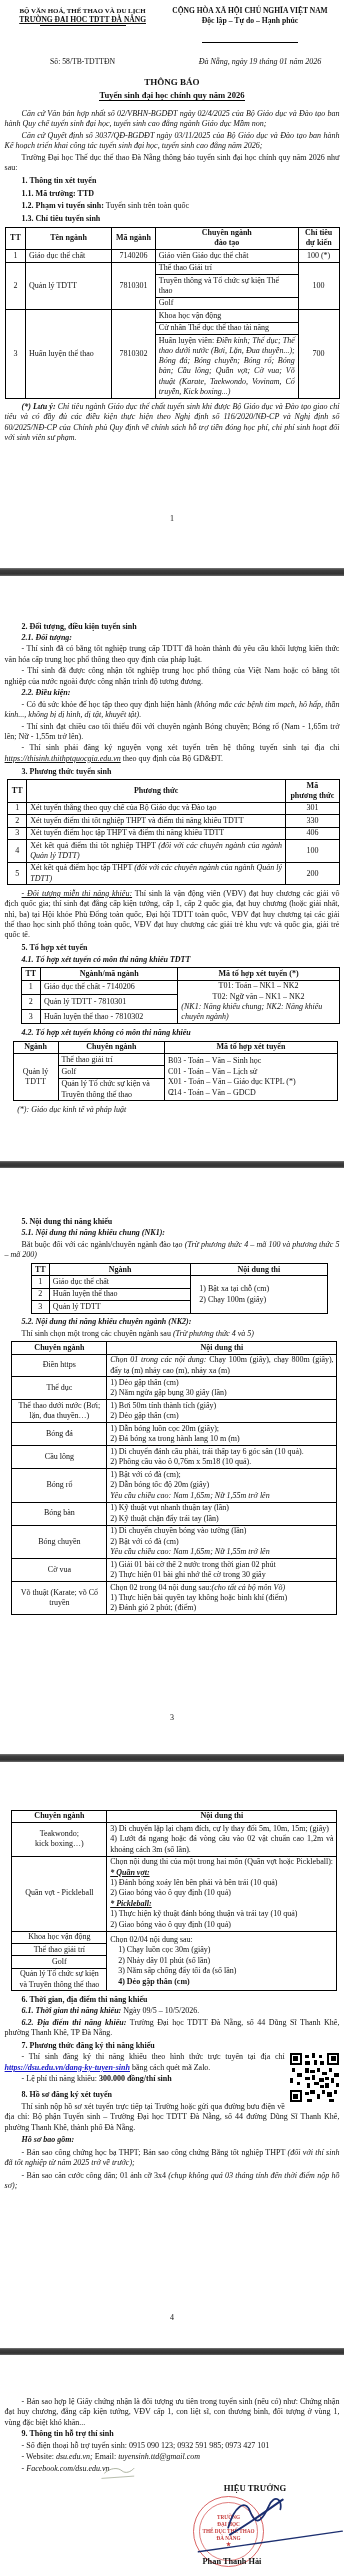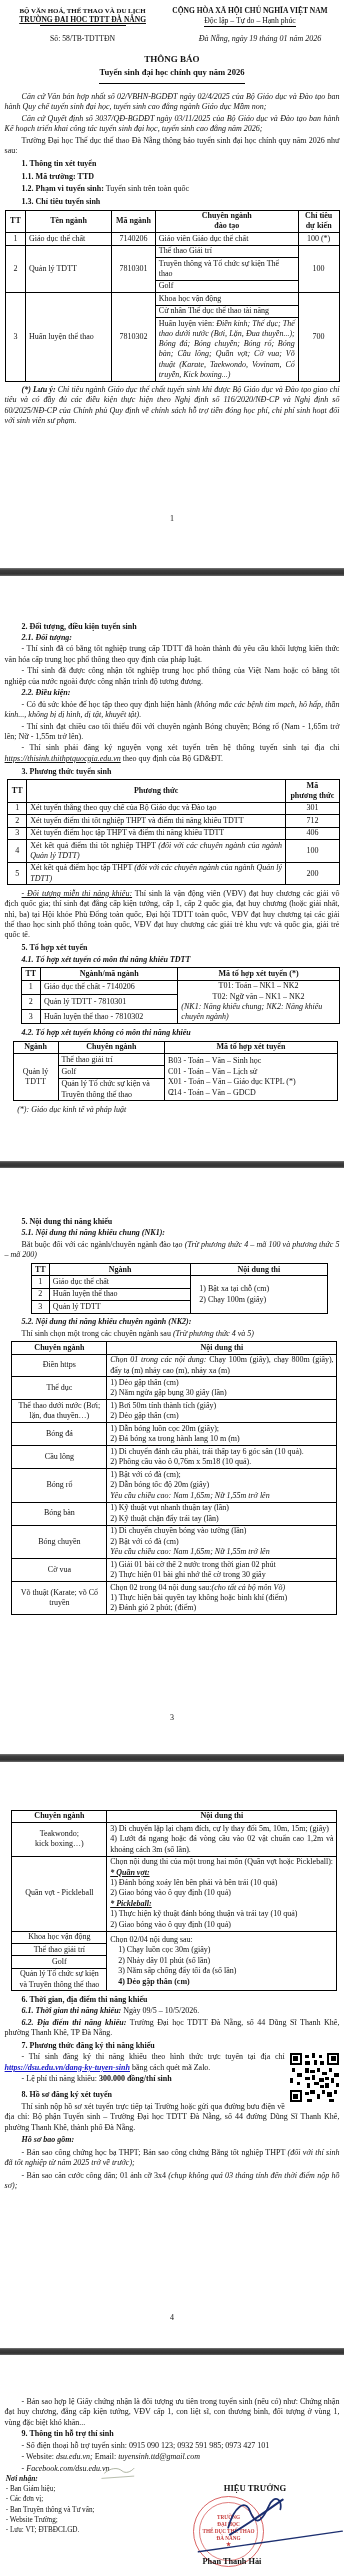--- a/index.html
+++ b/index.html
@@ -28,27 +28,27 @@
   .sect { margin-top:2.3px; }
 
   
   .hdr { display:flex; }
   .hdr-l { width:156px; text-align:center; }
   .hdr-r { flex:1; text-align:center; }
   .org1 { font-size:6.9px; font-weight:bold; line-height:1.18; text-align:center; }
   .org2 { font-size:7.5px; font-weight:bold; line-height:1.22; text-align:center;text-decoration:underline; }
   .rule { width:86px; border-top:0.6px solid #000; margin:1.1px auto 0 auto; height:0; }
   .nation { font-size:7.5px; font-weight:bold; line-height:1.18; text-align:center; }
-  .motto { font-size:7.7px; font-weight:normal; display:inline-block; border-bottom:0.6px solid #000; padding-bottom:1px; }
-  .docno-row { display:flex; margin-top:7px;gap:20px; }
+  .motto { font-size:7.7px; font-weight:bold; display:inline-block; border-bottom:0.6px solid #000; padding-bottom:17px; }
+  .docno-row { display:flex; margin-top:14px;gap:20px; }
   .docno { font-size:7.7px; text-align:center; }
   .placedate { font-style:italic; text-align:center; }
   .title { margin-top:11.5px; text-align:center; font-weight:bold; font-size:9px; }
   .subtitle-wrap { text-align:center; margin-bottom:8px; }
-  .subtitle { display:inline-block; font-weight:bold; font-size:8.6px; border-bottom:0.6px solid #000; padding-bottom:6px; }
+  .subtitle { display:inline-block; font-weight:bold; font-size:8.6px; border-bottom:0.6px solid #000; padding-bottom:0; }
 
   
   table.tbl { border-collapse:collapse; border:1.1px solid #000; margin:2.3px 0 3.4px 0; font-size:8px; }
   .tbl th, .tbl td { border:0.6px solid #000; padding:0.6px 2.9px; line-height:1.28; vertical-align:middle; }
   .tbl th { font-weight:bold; text-align:center; }
   .tc { text-align:center; }
   .tl { text-align:left; }
   .tj { text-align:justify; }
   .prel { white-space:pre-line; }
   .cellp p { margin:0; }
@@ -192,21 +192,21 @@
 phương thức</th>
     </tr>
     <tr>
       <td class="tc">1</td>
       <td>Xét tuyển thẳng theo quy chế của Bộ Giáo dục và Đào tạo</td>
       <td class="tc">301</td>
     </tr>
     <tr>
       <td class="tc">2</td>
       <td class="tj">Xét tuyển điểm thi tốt nghiệp THPT và điểm thi năng khiếu TDTT</td>
-      <td class="tc">712</td>
+      <td class="tc">330</td>
     </tr>
     <tr>
       <td class="tc">3</td>
       <td class="tj">Xét tuyển điểm học tập THPT và điểm thi năng khiếu TDTT</td>
       <td class="tc">406</td>
     </tr>
     <tr>
       <td class="tc">4</td>
       <td class="tj"><span>Xét kết quả điểm thi tốt nghiệp THPT </span><span class="i">(đối với các chuyên ngành của ngành Quản lý TDTT)</span></td>
       <td class="tc">100</td>
@@ -542,28 +542,20 @@
 
 <div class="sep"></div>
 
 <div class="page" id="page5">
   <p class="ind">- Bản sao hợp lệ Giấy chứng nhận là đối tượng ưu tiên trong tuyển sinh (nếu có) như: Chứng nhận đạt huy chương, đẳng cấp kiện tướng, VĐV cấp 1, con liệt sĩ, con thương binh, đối tượng ở vùng 1, vùng đặc biệt khó khăn...</p>
   <p class="ind b">9. Thông tin hỗ trợ thí sinh</p>
   <p class="ind">- Số điện thoại hỗ trợ tuyển sinh: 0915 090 123; 0932 591 985; 0973 427 101</p>
   <p class="ind"><span>- Website: </span><span class="i">dsu.edu.vn;</span><span> Email: </span><span class="i">tuyensinh.ttd@gmail.com</span></p>
   <p class="ind i">- Facebook.com/dsu.edu.vn</p>
 
-  <div class="recipients">
-    <div class="rt">Nơi nhận:</div>
-    <p>- Ban Giám hiệu;</p>
-    <p>- Các đơn vị;</p>
-    <p>- Ban Truyền thông và Tư vấn;</p>
-    <p>- Website Trường;</p>
-    <p>- Lưu: VT; ĐTBĐCLGD.</p>
-  </div>
 
   <div class="signer-title">HIỆU TRƯỞNG</div>
 
   <div class="seal">
     <div class="seal-inner">
       <div>TRƯỜNG</div>
       <div>ĐẠI HỌC</div>
       <div>THỂ DỤC THỂ THAO</div>
       <div>ĐÀ NẴNG</div>
       <div class="seal-star">★</div>

